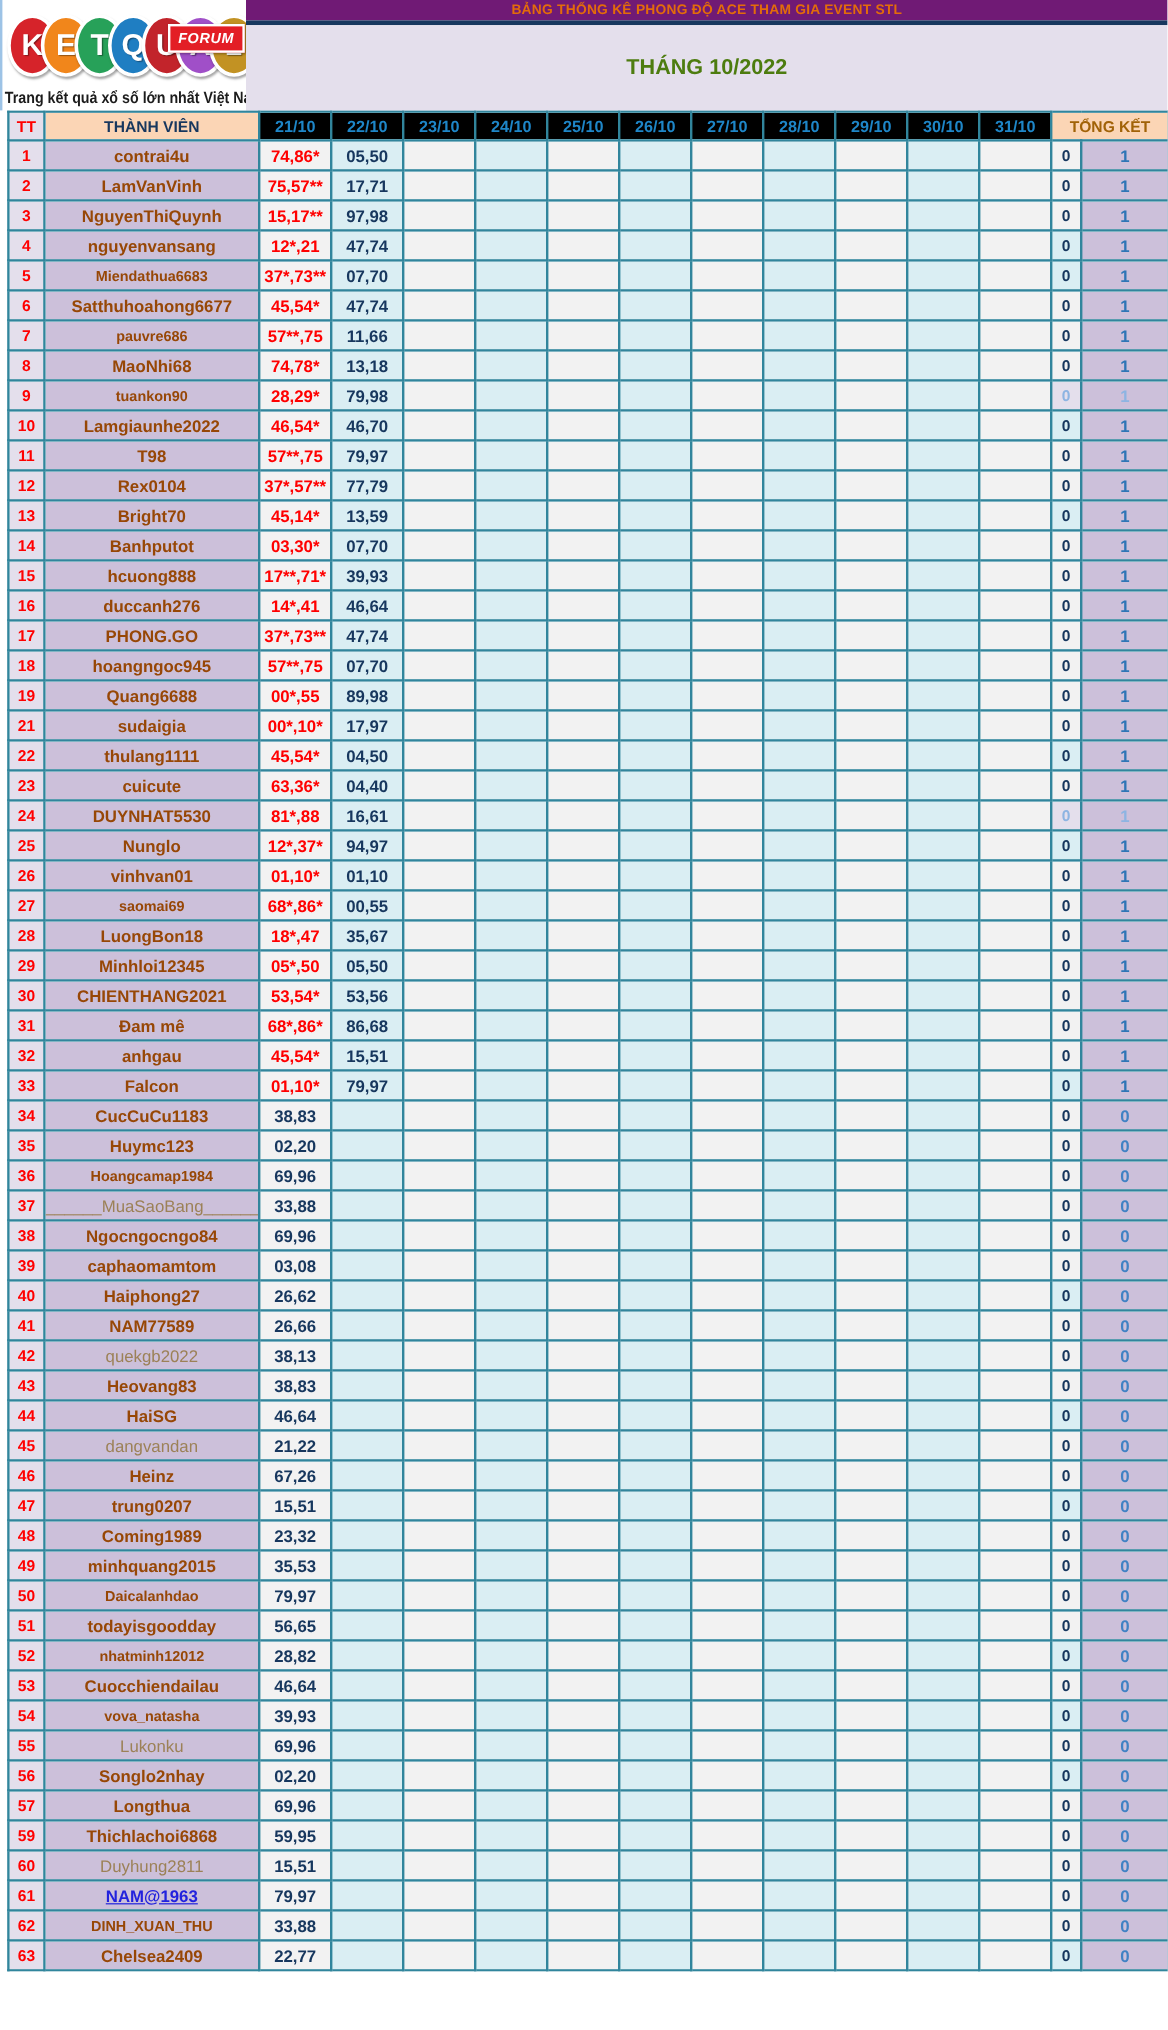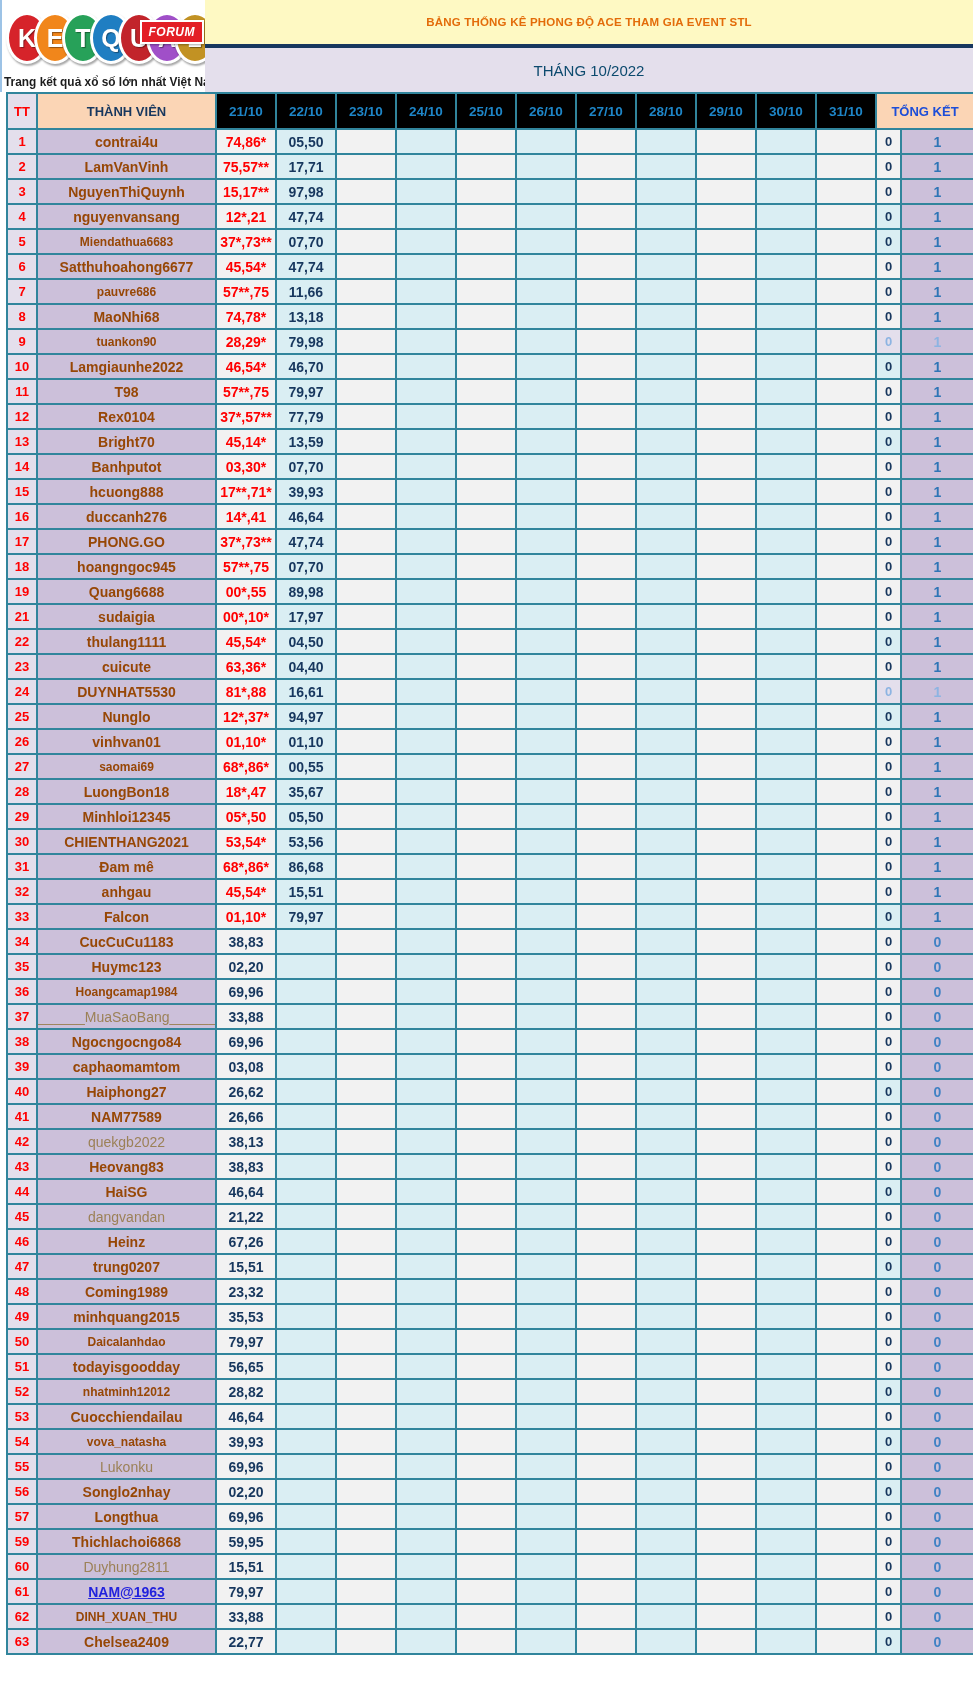--- a/index.html
+++ b/index.html
@@ -10,34 +10,34 @@
   .letter{width:36px;height:46px;border-radius:50%;border:3px solid #fff;margin-left:-14px;color:#fff;
           font-weight:900;font-size:25px;display:flex;align-items:center;justify-content:center;
           box-shadow:1px 2px 2px rgba(0,0,0,.35);text-shadow:1px 1px 1px rgba(0,0,0,.4);}
   .letter:first-child{margin-left:0;}
   .forum-badge{position:absolute;top:20px;right:1px;background:#e31e25;color:#fff;font-style:italic;
           font-weight:900;font-size:12px;padding:3px 7px;border:2px solid #fff;box-shadow:1px 1px 2px rgba(0,0,0,.35);
           letter-spacing:.5px;}
   .tagline{position:absolute;bottom:3px;left:2px;font-weight:bold;font-size:13.5px;color:#1c1c1c;
           white-space:nowrap;transform:scaleX(.88);transform-origin:left center;}
   .top-right{flex:1;display:flex;flex-direction:column;}
-  .banner{height:44px;background:#fef9c3;color:#e36c0a;font-weight:bold;font-size:11.5px;
+  .banner{height:17px;background:#701a75;color:#e36c0a;font-weight:bold;font-size:11.5px;
           display:flex;align-items:center;justify-content:center;letter-spacing:.2px;}
   .rule{height:4px;background:#17375e;}
-  .thang{flex:1;background:#e4dfec;color:#0c4a6e;font-weight:normal;font-size:15px;
+  .thang{flex:1;background:#e4dfec;color:#4d7c0f;font-weight:bold;font-size:18px;
           display:flex;align-items:center;justify-content:center;}
   table{border-collapse:collapse;table-layout:fixed;margin-left:6px;width:967px;}
   th,td{border:2px solid #31859c;padding:0;text-align:center;overflow:hidden;white-space:nowrap;}
-  thead tr{height:36px;padding-left:44px;}
+  thead tr{height:24px;padding-left:44px;}
   tbody tr{height:25px;}
   th{font-size:13px;}
   .h-tt{background:#e4dfec;color:#ff0000;font-weight:bold;}
   .h-member{background:#fbd5b5;color:#17375e;font-weight:bold;}
   .h-date{background:#000000;color:#1e86c8;font-weight:bold;font-size:13.5px;}
-  .h-total{background:#fbd5b5;color:#1d4ed8;font-weight:bold;margin-top:22px;}
+  .h-total{background:#fbd5b5;color:#a16207;font-weight:bold;margin-top:22px;}
   .c-tt{background:#e4dfec;color:#ff0000;font-weight:bold;font-size:13px;}
   .c-name{background:#ccc0da;color:#974706;font-weight:bold;font-size:14px;}
   .c-name.sm{font-size:12px;margin-top:42px;}
   .c-name.light{color:#9c8157;font-weight:normal;}
   .c-name.link{color:#2222dd;font-weight:bold;text-decoration:underline;}
   .c-date{font-weight:bold;font-size:14px;color:#17375e;}
   .bg-g{background:#f2f2f2;}
   .bg-c{background:#daeef3;}
   .bg-l{background:#e4dfec;}
   .v-red{color:#ff0000;}

